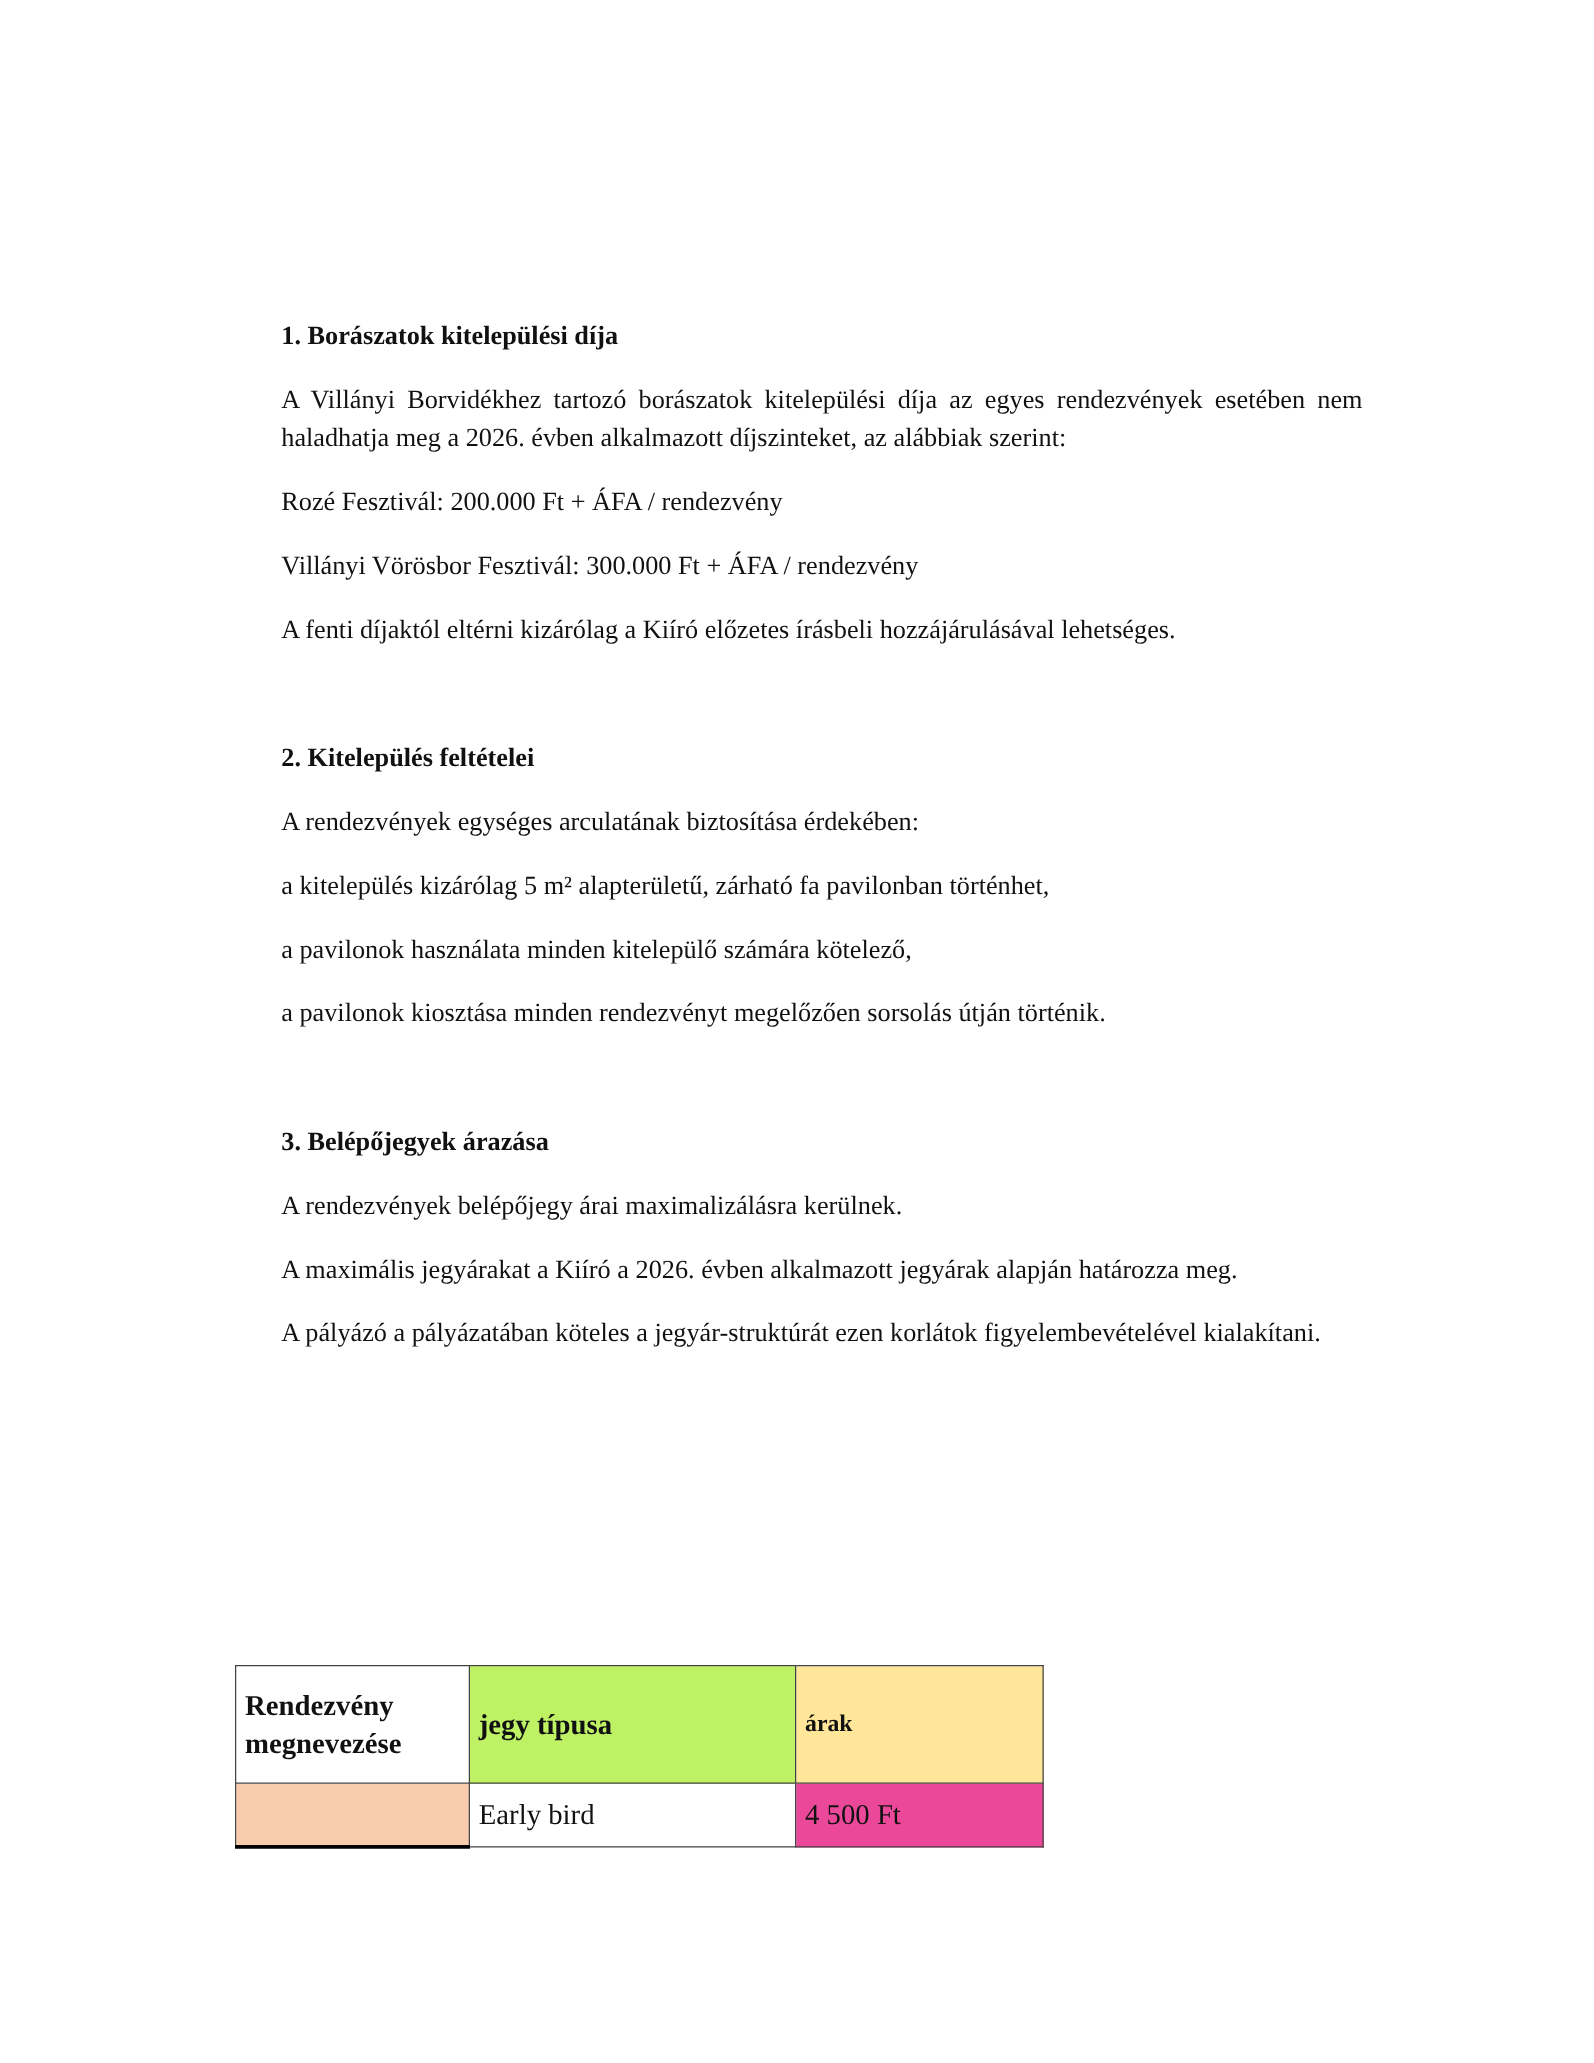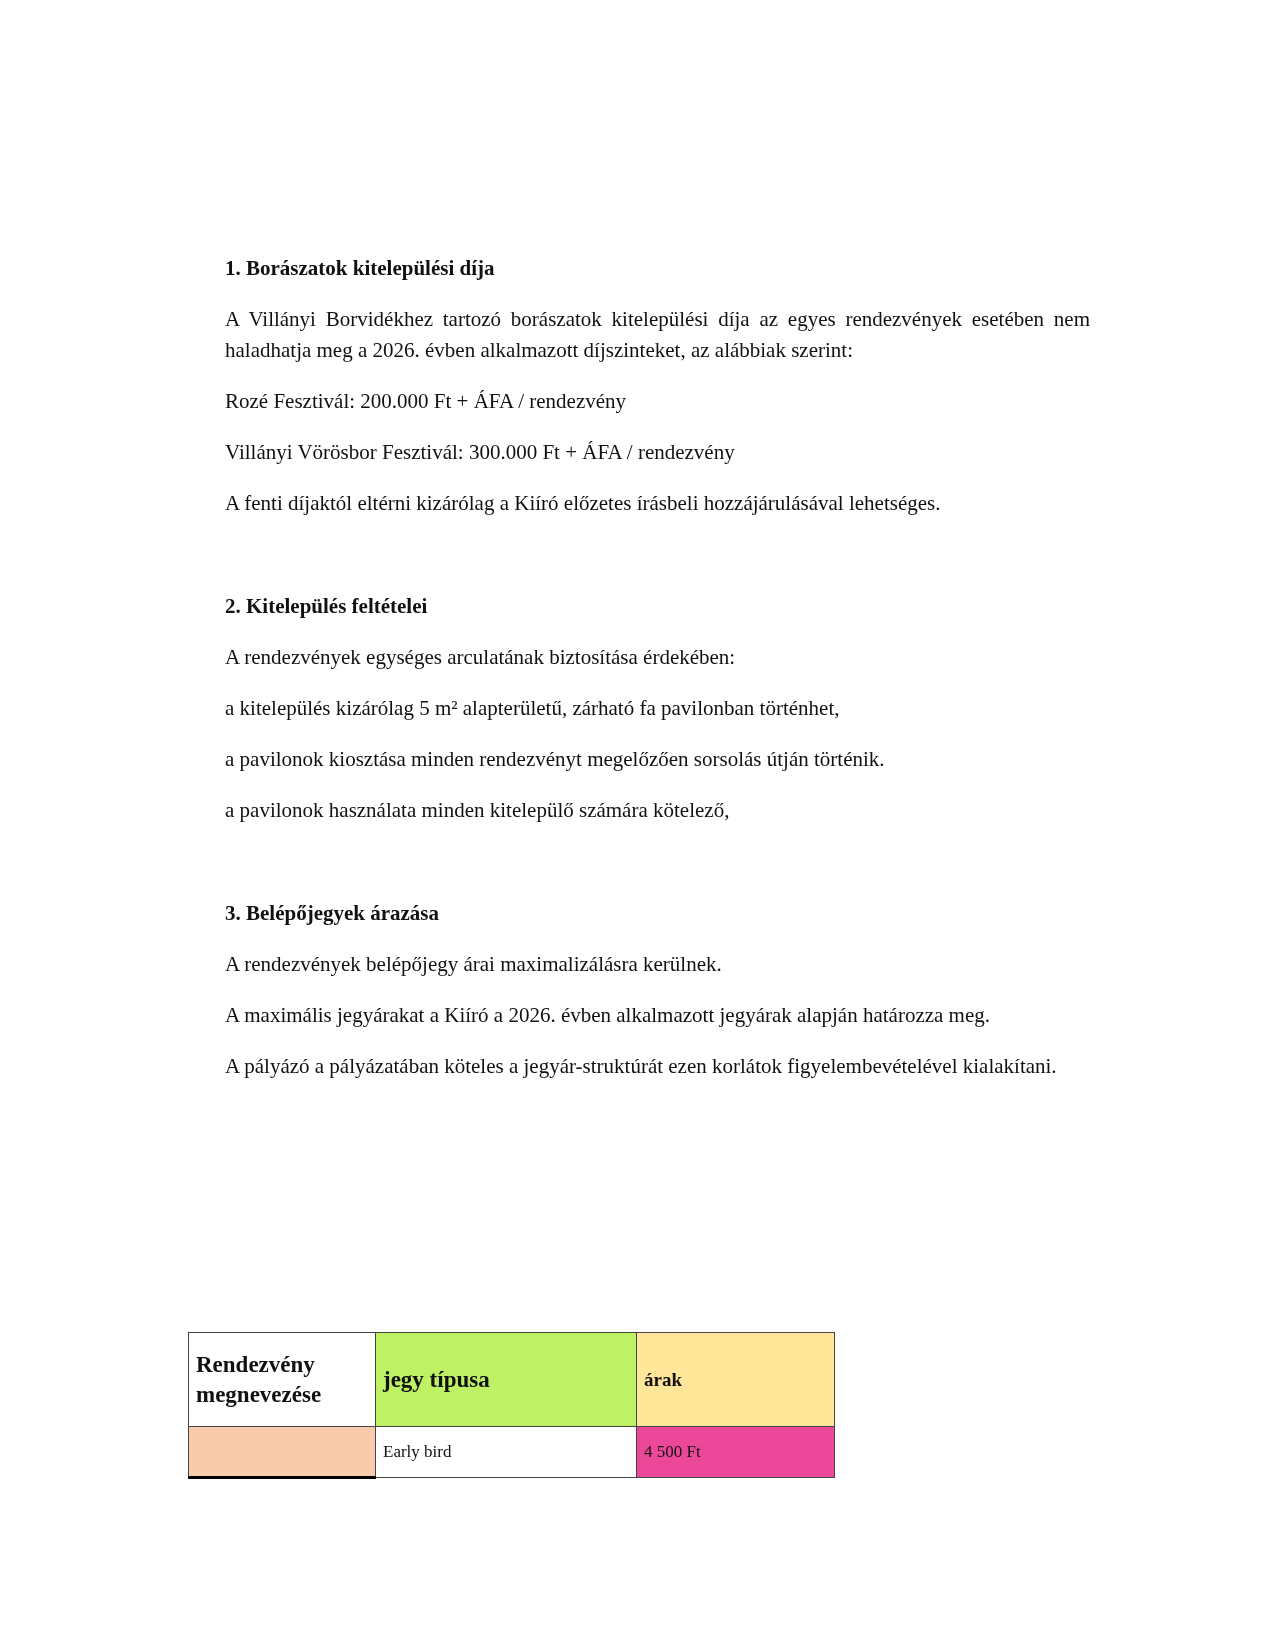--- a/index.html
+++ b/index.html
@@ -19,21 +19,21 @@
   table.prices td {
     border: 1.5px solid #444; padding: 0 7px; vertical-align: middle;
   }
   .c1 { width: 172px; }
   .c2 { width: 246px; }
   .c3 { width: 183px; }
   .hdr-row td { height: 93px; }
   .hdr-event { font-weight: bold; font-size: 23px; line-height: 30px; background: #fff; }
   .hdr-type { font-weight: bold; font-size: 23px; background: #bef264; }
   .hdr-price { font-weight: bold; font-size: 19px; background: #FFE699; }
-  .data-row td { height: 49px; vertical-align: bottom; font-size: 17px; padding-bottom: 1px; }
+  .data-row td { height: 49px; vertical-align: bottom; font-size: 23px; padding-bottom: 1px; }
   .hdr-row td { border-bottom: 3px solid #000; }
   .event-cell { background: #F8CBAD; border-bottom: 3px solid #000 !important; }
   .type-cell { background: #fff; }
   .price-cell { background: #ec4899; font-family: Liberation Serif, serif; }
 </style>
 </head>
 <body>
 
 <div class="page">
   <div class="doc">
@@ -44,22 +44,22 @@
       <div class="p">Rozé Fesztivál: 200.000 Ft + ÁFA / rendezvény</div>
       <div class="p">Villányi Vörösbor Fesztivál: 300.000 Ft + ÁFA / rendezvény</div>
       <div class="p">A fenti díjaktól eltérni kizárólag a Kiíró előzetes írásbeli hozzájárulásával lehetséges.</div>
     </div>
     <div class="gap"></div>
 
     <div>
       <div class="h">2. Kitelepülés feltételei</div>
       <div class="p">A rendezvények egységes arculatának biztosítása érdekében:</div>
       <div class="p">a kitelepülés kizárólag 5 m² alapterületű, zárható fa pavilonban történhet,</div>
+      <div class="p">a pavilonok használata minden kitelepülő számára kötelező,</div>
       <div class="p">a pavilonok kiosztása minden rendezvényt megelőzően sorsolás útján történik.</div>
-      <div class="p">a pavilonok használata minden kitelepülő számára kötelező,</div>
     </div>
     <div class="gap"></div>
 
     <div>
       <div class="h">3. Belépőjegyek árazása</div>
       <div class="p">A rendezvények belépőjegy árai maximalizálásra kerülnek.</div>
       <div class="p">A maximális jegyárakat a Kiíró a 2026. évben alkalmazott jegyárak alapján határozza meg.</div>
       <div class="p">A pályázó a pályázatában köteles a jegyár-struktúrát ezen korlátok figyelembevételével kialakítani.</div>
     </div>
   </div>

